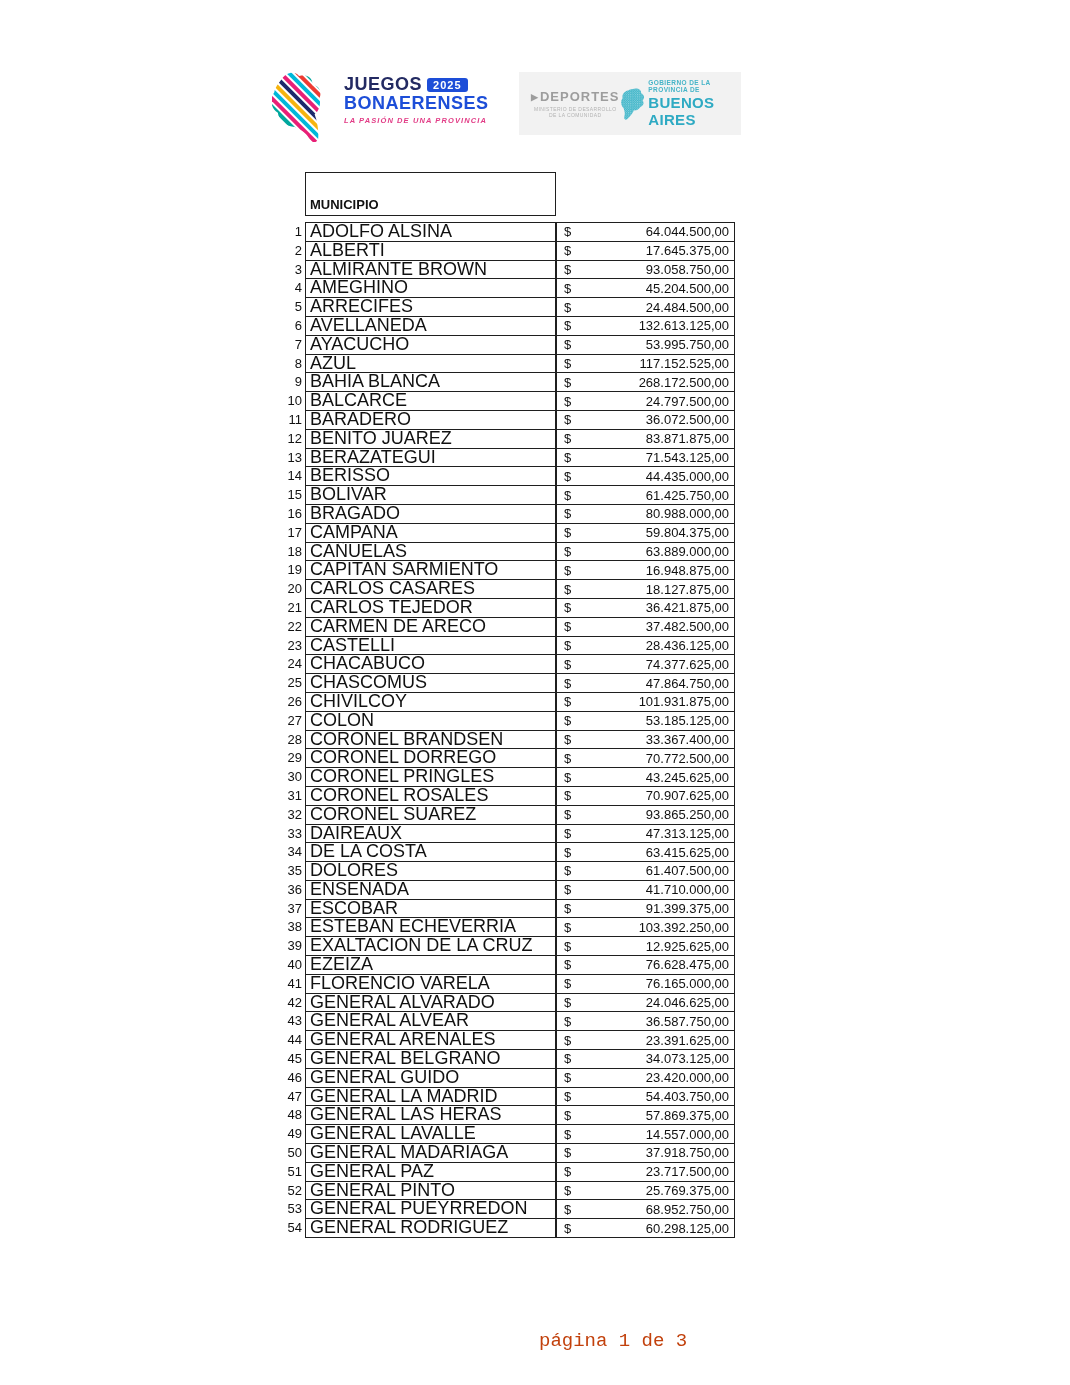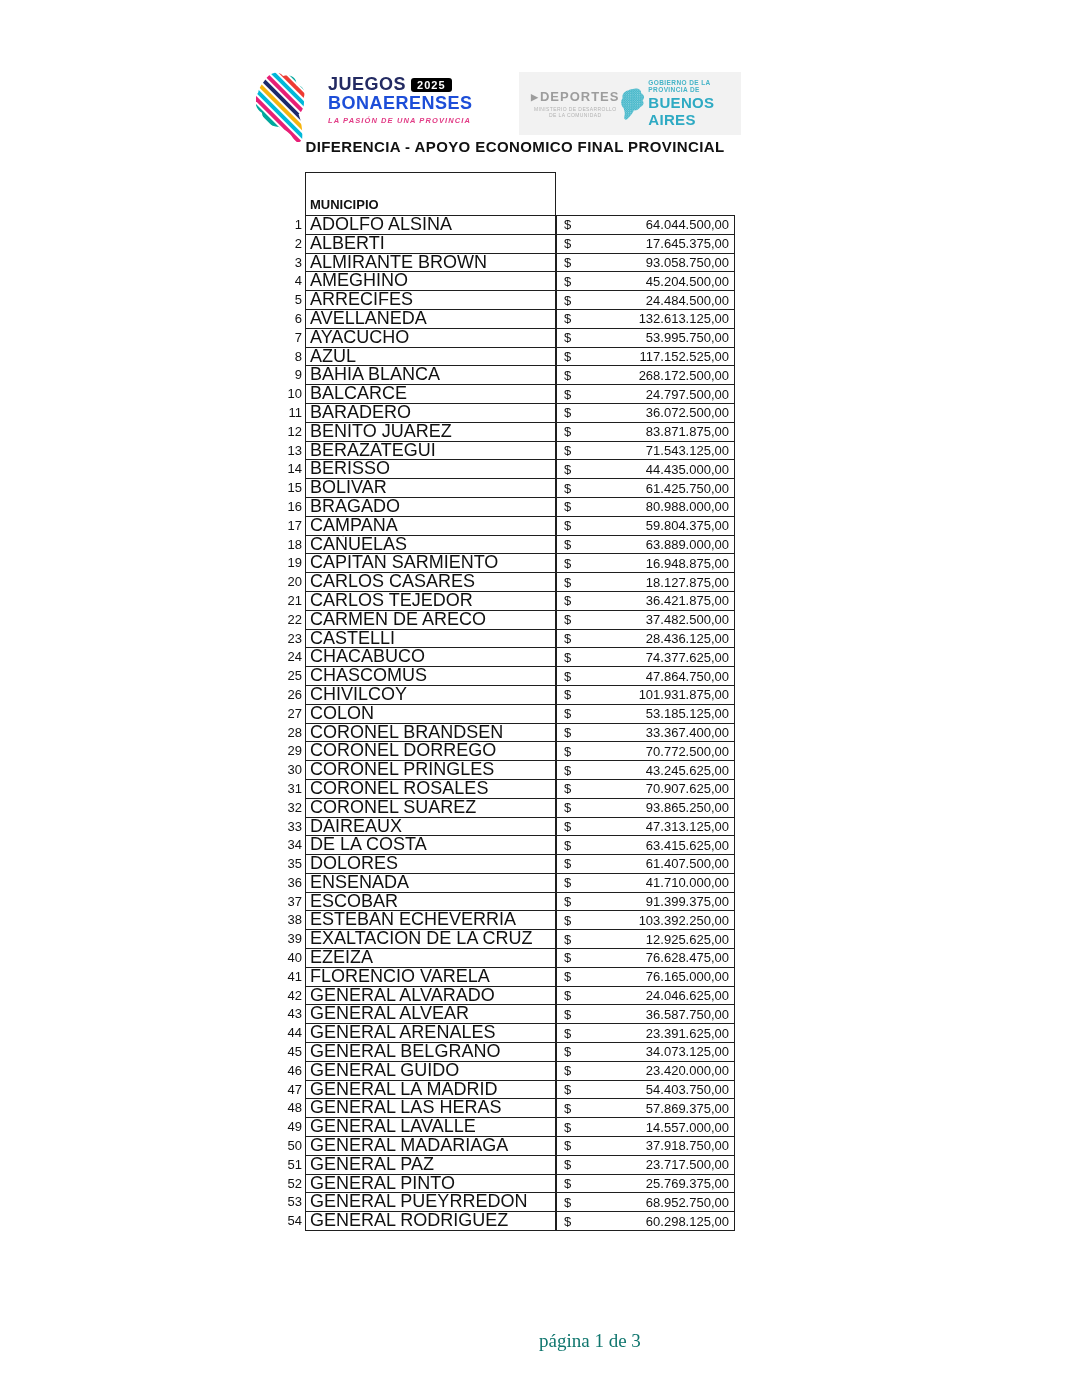--- a/index.html
+++ b/index.html
@@ -8,31 +8,31 @@
     width: 1070px; height: 1385px;
     font-family: "Liberation Sans", sans-serif;
     color: #1a1a1a;
     position: relative;
     overflow: hidden;
   }
   .page { position: absolute; inset: 0; background: #fff; }
 
   
   .logo-left {
-    position: absolute; left: 256px; top: 68px;
+    position: absolute; left: 272px; top: 68px;
     display: flex; align-items: flex-start; gap: 8px;
   }
   .jb-text { padding-top: 6px; }
   .jb-line1 { display: flex; align-items: center; gap: 5px; }
   .jb-juegos {
     font-size: 18px; font-weight: bold; letter-spacing: 0.5px;
     color: #232a62;
   }
   .jb-badge {
-    background: #000000; color: #ffffff; font-weight: bold;
+    background: #1d4ed8; color: #ffffff; font-weight: bold;
     font-size: 11px; padding: 1px 6px; border-radius: 3px;
     letter-spacing: 1px;
   }
   .jb-bonaerenses {
     font-size: 18px; font-weight: bold; letter-spacing: 0.5px;
     color: #1d4ed8; margin-top: -2px;
   }
   .jb-tagline {
     font-size: 7.5px; font-weight: bold; font-style: italic;
     color: #e23c86; letter-spacing: 1.1px; margin-top: 2px;
@@ -61,21 +61,21 @@
   .doc-title {
     position: absolute; left: 280px; top: 138px; width: 470px;
     text-align: center; font-size: 15px; font-weight: bold;
     letter-spacing: 0.4px; color: #111;
   }
 
   
   .table-wrap { position: absolute; left: 279px; top: 172px; }
   .t-header { display: flex; height: 44px; }
   .t-row { display: flex; height: 19.8px; margin-top: -1px; }
-  .t-header { margin-bottom: 0; }
+  .t-header { margin-bottom: 7px; }
   .num {
     width: 26px; text-align: right; font-size: 13px;
     padding-right: 3px; line-height: 19px; color: #111;
     border: none; flex: none;
   }
   .cell { border: 1.4px solid #1f1f1f; background: #fff; flex: none; }
   .muni-col { width: 251px; }
   .total-col { width: 179px; }
   .h-muni {
     display: flex; align-items: flex-end;
@@ -96,21 +96,21 @@
   .c-total .val { text-align: center; margin-left: 14px; }
 
   
   .watermark {
     position: absolute; left: 534px; top: 1260px;
     font-family: "Liberation Serif", serif; font-size: 19px;
     color: #0c0c0c; letter-spacing: 0.4px; z-index: 6; white-space: nowrap;
   }
   .page-footer {
     position: absolute; left: 539px; top: 1330px;
-    font-family: Liberation Serif, serif; font-size: 19px; color: #0f766e;
+    font-family: Liberation Mono, monospace; font-size: 19px; color: #c2410c;
   }
 </style>
 </head>
 <body>
 
 <div class="page">
 
   <div class="logo-left">
     <svg width="64" height="74" viewBox="0 0 64 74">
       <defs>
@@ -167,21 +167,20 @@
         </pattern>
       </defs>
       <path d="M34,3 C42,1 50,6 49,13 C56,16 58,24 52,29 C56,33 55,40 48,43 C44,49 38,52 33,51 C30,58 24,66 18,71 C14,73 10,70 12,64 C14,58 12,52 10,46 C4,40 3,30 8,24 C6,16 12,8 20,7 C24,4 29,4 34,3 Z" fill="url(#dots)"></path>
     </svg>
     <div class="gba-block">
       <div class="gba-line1">GOBIERNO DE LA PROVINCIA DE</div>
       <div class="gba-line2">BUENOS AIRES</div>
     </div>
   </div>
 
-  <div class="doc-title">DIFERENCIA - APOYO ECONOMICO FINAL PROVINCIAL</div>
 
   <div class="table-wrap">
     <div class="t-header">
       <div class="num"></div>
       <div class="cell muni-col h-muni">MUNICIPIO</div>
     </div>
     <div>
         <div class="t-row">
       <div class="num">1</div>
       <div class="cell muni-col c-muni">ADOLFO ALSINA</div>

